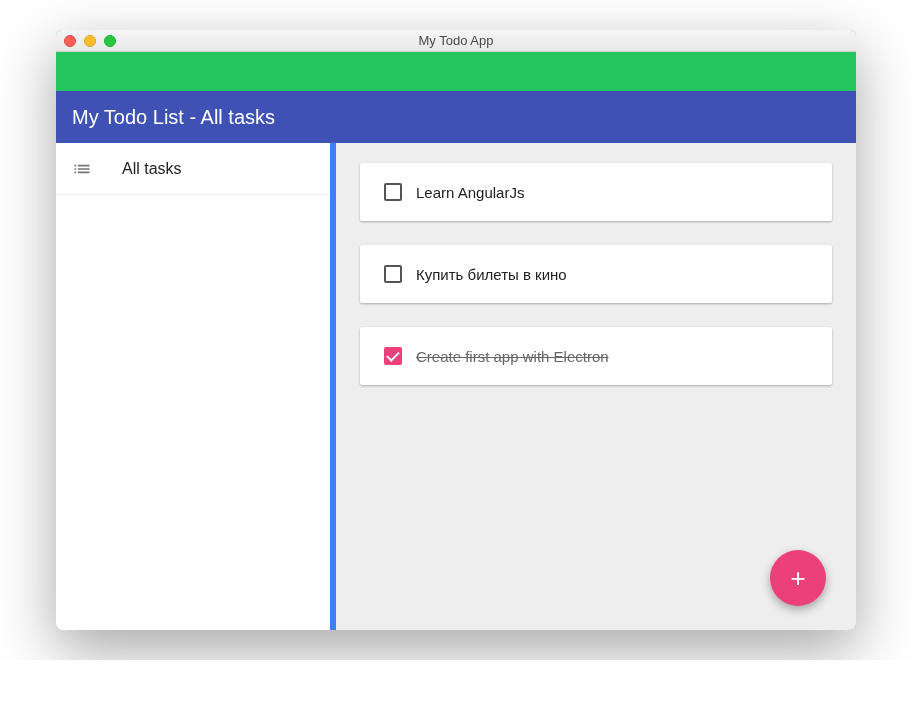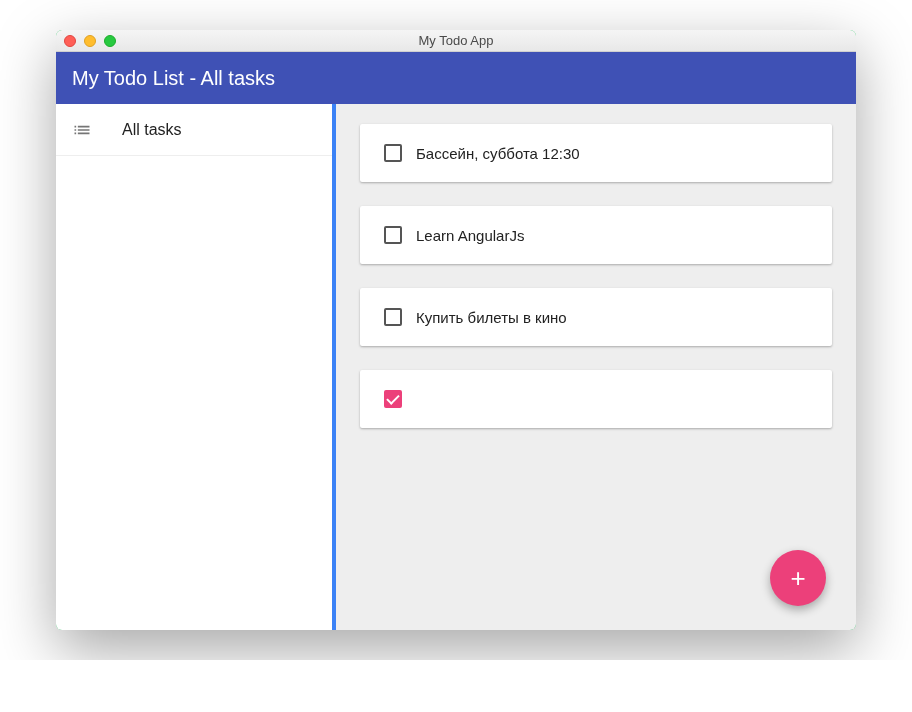--- a/index.html
+++ b/index.html
@@ -55,35 +55,36 @@
       color: #4a4a4a;
     }
     .appbar {
       background: #3f51b5;
       color: #fff;
       height: 52px;
       display: flex;
       align-items: center;
       padding: 0 16px;
       flex-shrink: 0;
+      margin-top: 39px;
     }
     .appbar-title {
       font-size: 20px;
       font-weight: 300;
     }
     .content {
       flex: 1;
       display: flex;
       overflow: hidden;
     }
     .sidebar {
       width: 280px;
       background: #fff;
       flex-shrink: 0;
-      border-right: 4px solid #3b82f6;
+      border-right: 6px solid #3b82f6;
     }
     .sidebar-item {
       display: flex;
       align-items: center;
       height: 52px;
       padding: 0 16px;
       border-bottom: 1px solid #eee;
       cursor: pointer;
       gap: 30px;
     }
@@ -193,37 +194,34 @@
         </span>
         <span class="sidebar-label">All tasks</span>
       </div>
 
 
 
     </div>
 
     <div class="main">
 
-      <div class="task-card">
-        <div class="checkbox"></div>
-        <span class="task-label">Бассейн, суббота 12:30</span>
-      </div>
 
       <div class="task-card">
         <div class="checkbox"></div>
         <span class="task-label">Learn AngularJs</span>
       </div>
 
       <div class="task-card">
         <div class="checkbox"></div>
         <span class="task-label">Купить билеты в кино</span>
       </div>
 
       <div class="task-card">
         <div class="checkbox checked"></div>
+        <span class="task-label done">Create first app with Electron</span>
       </div>
 
       <div class="fab">
         <span>+</span>
       </div>
 
     </div>
   </div>
 </div>
 

